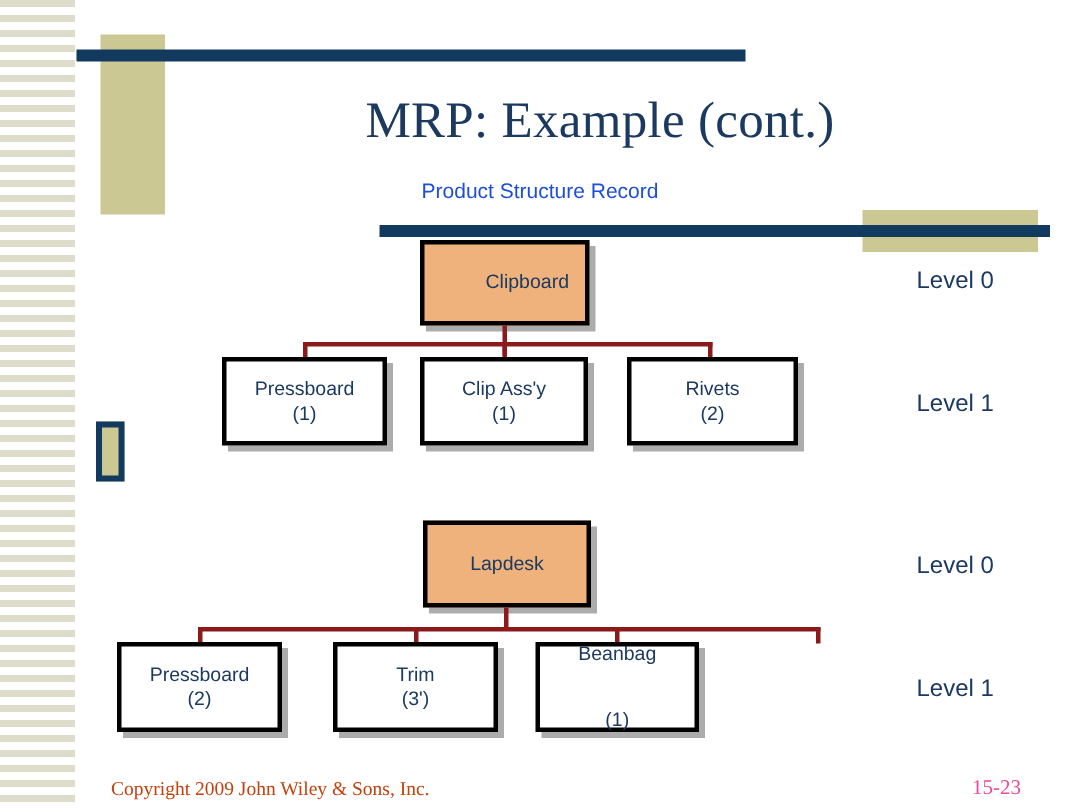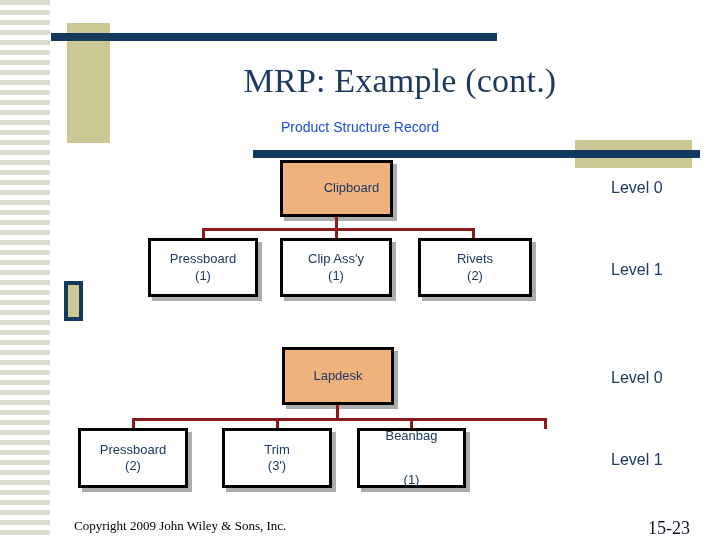--- a/index.html
+++ b/index.html
@@ -131,30 +131,30 @@
     white-space: nowrap;
   }
 
   
   .footer-copy {
     position: absolute;
     left: 74px;
     top: 518px;
     font-family: "Liberation Serif", serif;
     font-size: 13px;
-    color: #000000;
+    color: #c2410c;
     white-space: nowrap;
   }
   .footer-page {
     position: absolute;
     left: 648px;
     top: 518px;
     font-family: "Liberation Serif", serif;
-    font-size: 18px;
-    color: #0f172a;
+    font-size: 14px;
+    color: #ec4899;
     white-space: nowrap;
   }
 </style>
 </head>
 <body>
 
 <div id="slide">
 
   <div class="stripe-band"></div>
 

